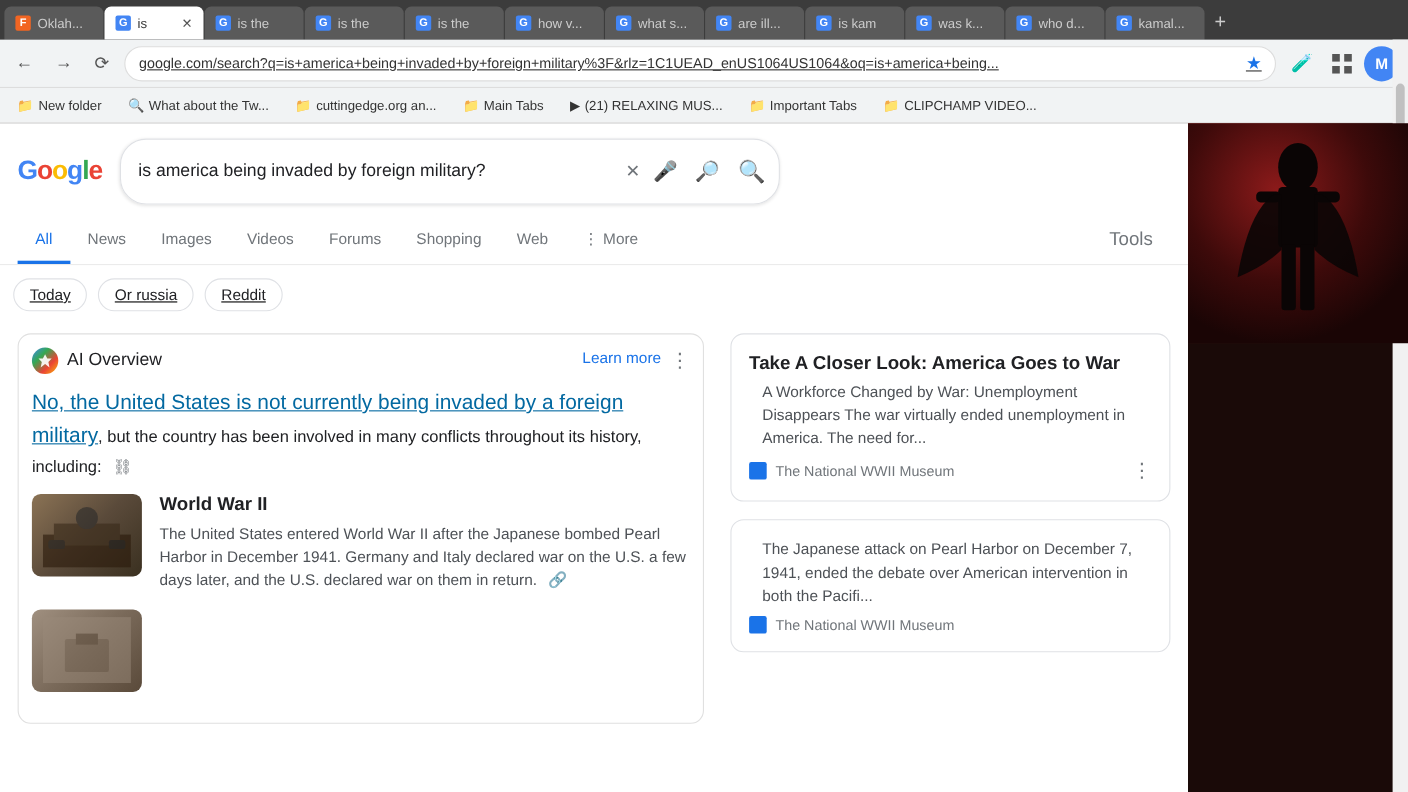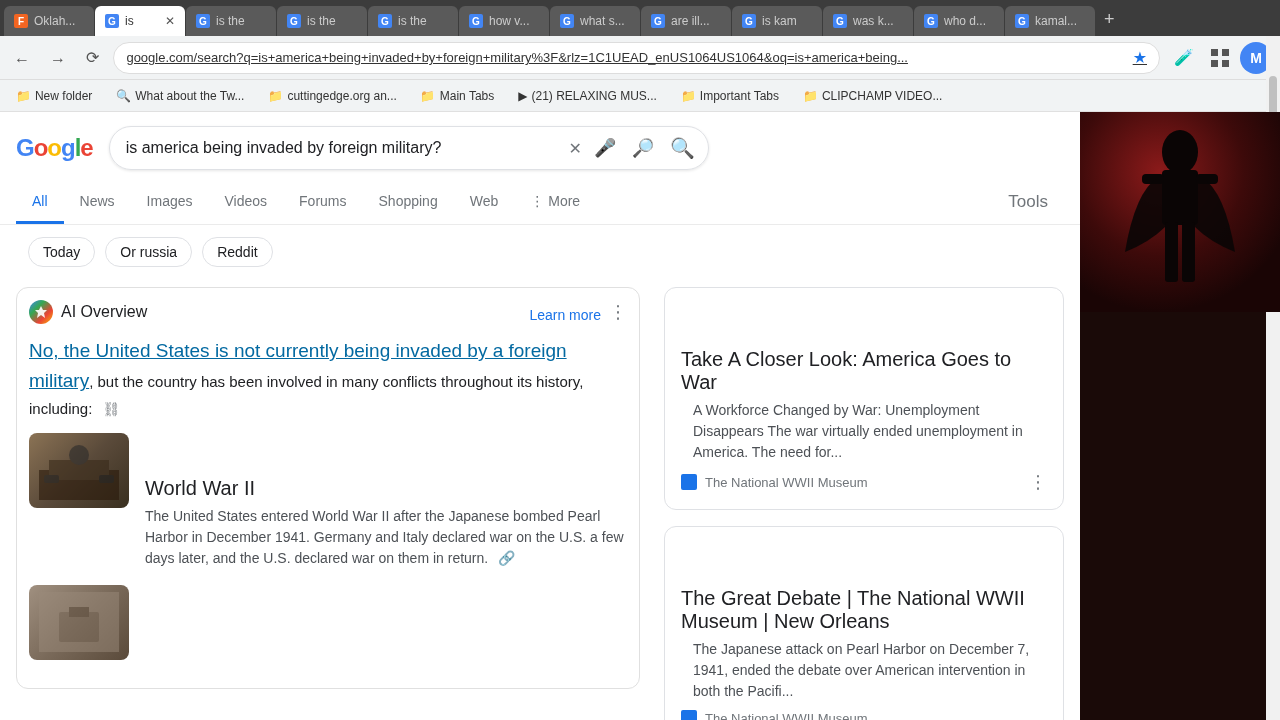--- a/index.html
+++ b/index.html
@@ -34,60 +34,60 @@
     .right-panel-img { width: 200px; height: 200px; background: linear-gradient(135deg, #8b1a1a 0%, #2d0a0a 50%, #1a0a08 100%); position: relative; display: flex; align-items: center; justify-content: center; }
 
     
     .scrollbar { width: 14px; background: #f1f1f1; display: flex; flex-direction: column; align-items: center; }
     .scrollbar-thumb { width: 8px; margin-top: 40px; height: 80px; background: #c0c0c0; border-radius: 4px; }
 
     
     .google-header { display: flex; align-items: center; padding: 14px 16px 10px; gap: 16px; }
     .google-logo { font-size: 24px; font-weight: bold; color: #4285f4; letter-spacing: -1px; display: flex; align-items: center; }
     .search-bar-container { flex: 1; max-width: 600px; }
-    .search-bar { border: 1px solid #dfe1e5; border-radius: 24px; height: 44px; display: flex; align-items: center; padding: 0 8px 0 16px; gap: 8px; box-shadow: 0 1px 3px rgba(0,0,0,0.1); }
+    .search-bar { border: 1px solid #dfe1e5; border-radius: 24px; height: 60px; display: flex; align-items: center; padding: 0 8px 0 16px; gap: 8px; box-shadow: 0 1px 3px rgba(0,0,0,0.1); }
     .search-input { flex: 1; border: none; outline: none; font-size: 16px; color: #202124; }
     .search-btn { background: none; border: none; cursor: pointer; color: #4285f4; font-size: 18px; padding: 4px; }
     .search-close { color: #70757a; font-size: 16px; cursor: pointer; background: none; border: none; }
 
     
     .search-tabs { display: flex; align-items: center; padding: 0 16px; border-bottom: 1px solid #ebebeb; gap: 0; }
     .search-tab { color: #70757a; font-size: 14px; padding: 12px 16px; cursor: pointer; border-bottom: 3px solid transparent; display: flex; align-items: center; gap: 6px; }
     .search-tab.active { color: #1a73e8; border-bottom: 3px solid #1a73e8; align-items: flex-end; }
     .more-tab { display: flex; align-items: center; gap: 4px; }
     .tools-tab { margin-left: auto; color: #70757a; font-size: 17px; padding: 12px 16px; cursor: pointer; }
 
     
-    .filter-chips { display: flex; gap: 10px; padding: 12px 28px; }
+    .filter-chips { display: flex; gap: 10px; padding: 12px 12px; text-decoration: underline; }
     .chip { border: 1px solid #dfe1e5; border-radius: 20px; padding: 6px 14px; font-size: 14px; color: #202124; cursor: pointer; background: #fff; }
 
     
     .results-area { display: flex; gap: 24px; padding: 8px 16px; }
     .left-results { flex: 1; max-width: 700px; }
     .right-results { width: 400px; flex-shrink: 0; }
 
     
     .ai-overview { border: 1px solid #e0e0e0; border-radius: 12px; padding: 12px; margin-bottom: 16px; background: #fff; }
     .ai-header { display: flex; align-items: center; gap: 8px; margin-bottom: 12px; }
     .ai-icon { width: 24px; height: 24px; background: linear-gradient(135deg, #4285f4, #34a853, #ea4335, #fbbc04); border-radius: 50%; display: flex; align-items: center; justify-content: center; }
     .ai-title { font-size: 16px; color: #202124; font-weight: 500; }
-    .ai-learn-more { margin-left: auto; display: flex; align-items: flex-end; gap: 8px; }
+    .ai-learn-more { margin-left: auto; display: flex; align-items: flex-start; gap: 8px; }
     .learn-more-link { color: #1a73e8; font-size: 14px; cursor: pointer; }
     .ai-menu-btn { background: none; border: none; cursor: pointer; color: #70757a; font-size: 18px; }
 
     .ai-answer { font-size: 15px; color: #202124; line-height: 1.6; margin-bottom: 12px; }
     .ai-answer-highlight { color: #0369a1; font-size: 19px; text-decoration: underline; }
     .chain-icon { color: #70757a; font-size: 14px; margin-left: 6px; cursor: pointer; }
 
     
     .result-item { display: flex; gap: 16px; margin-bottom: 16px; align-items: flex-start; }
     .result-img { width: 100px; height: 75px; background: #e0e0e0; border-radius: 8px; flex-shrink: 0; overflow: hidden; display: flex; align-items: center; justify-content: center; }
     .result-img.wwii { background: linear-gradient(135deg, #8b7355 0%, #5a4a3a 50%, #3a3020 100%); }
     .result-img.civil { background: linear-gradient(135deg, #a09080 0%, #7a6a5a 50%, #5a4a3a 100%); }
-    .result-title { font-size: 20px; color: #202124; font-weight: 400; margin-bottom: 6px; margin-top: 44px; }
+    .result-title { font-size: 17px; color: #202124; font-weight: 700; margin-bottom: 6px; }
     .result-text { font-size: 14px; color: #4d5156; line-height: 1.5; }
     .link-icon { color: #70757a; font-size: 14px; margin-left: 6px; cursor: pointer; }
 
     
     .show-more-btn { border: 1px solid #dfe1e5; border-radius: 24px; padding: 12px; width: 100%; display: flex; align-items: center; justify-content: center; gap: 8px; cursor: pointer; background: #fff; color: #202124; font-size: 14px; margin-top: 8px; }
 
     
     .right-card { border: 1px solid #dfe1e5; border-radius: 12px; padding: 16px; margin-bottom: 16px; background: #fff; }
     .right-card-source { display: flex; align-items: center; gap: 8px; margin-top: 8px; }
     .source-favicon { width: 16px; height: 16px; background: #1a73e8; border-radius: 2px; }
@@ -336,21 +336,20 @@
             <div class="result-title">Take A Closer Look: America Goes to War</div>
             <div class="right-card-text">A Workforce Changed by War: Unemployment Disappears The war virtually ended unemployment in America. The need for...</div>
             <div class="right-card-source">
               <div class="source-favicon"></div>
               <span class="source-name">The National WWII Museum</span>
               <button class="card-menu">⋮</button>
             </div>
           </div>
 
           <div class="right-card">
-            <div class="result-title">The Great Debate | The National WWII Museum | New Orleans</div>
             <div class="right-card-text">The Japanese attack on Pearl Harbor on December 7, 1941, ended the debate over American intervention in both the Pacifi...</div>
             <div class="right-card-source">
               <div class="source-favicon"></div>
               <span class="source-name">The National WWII Museum</span>
             </div>
           </div>
 
         </div>
 
       </div>

